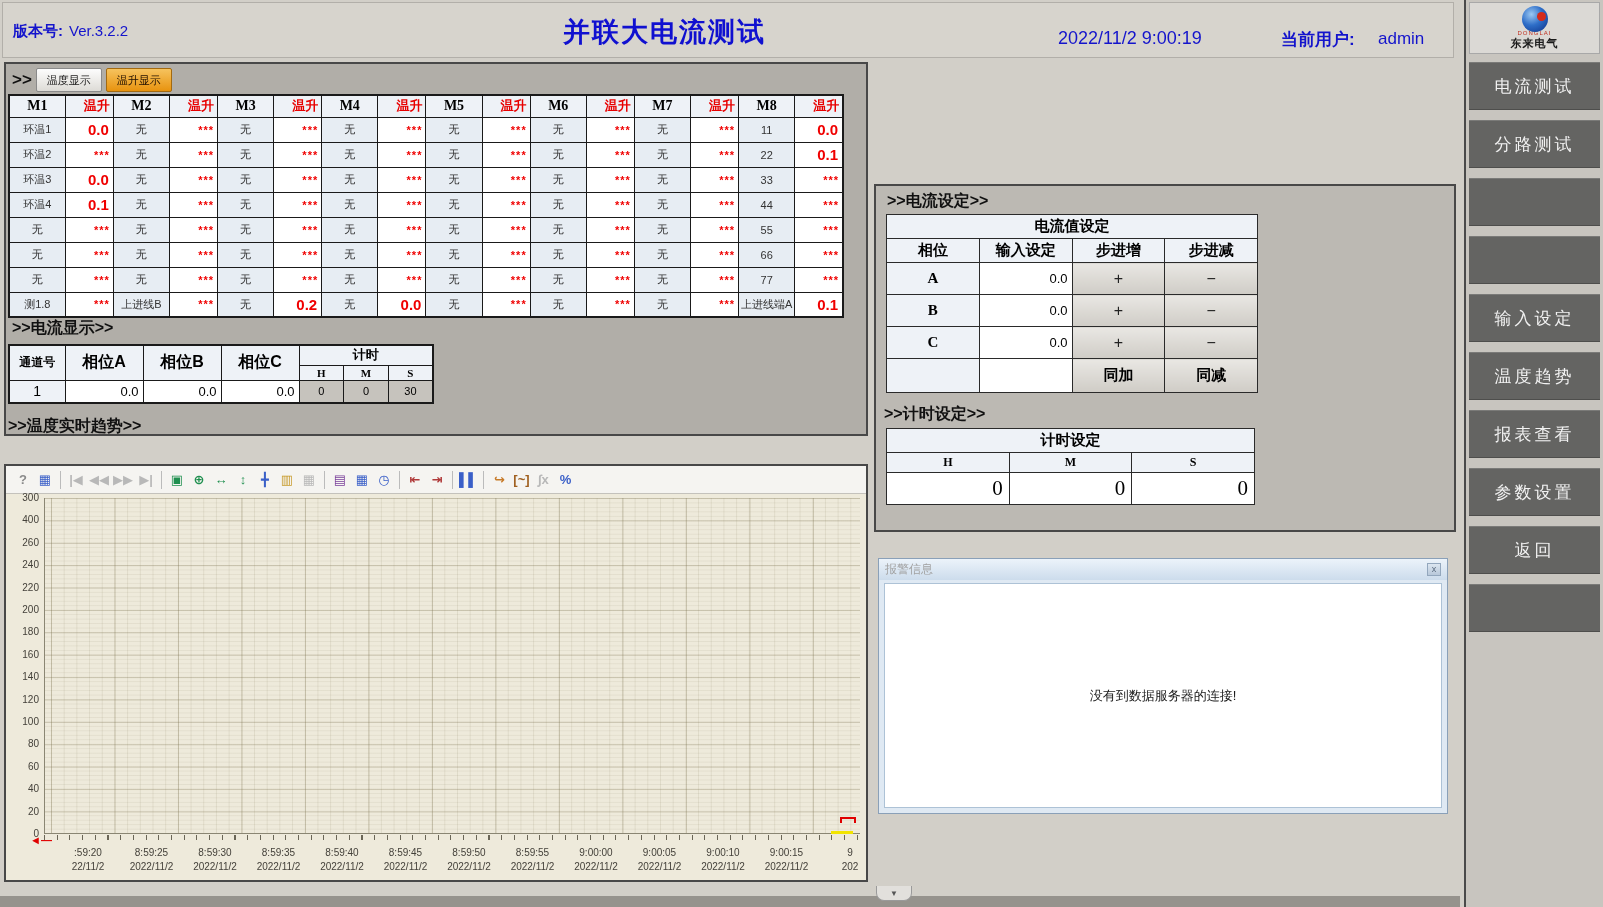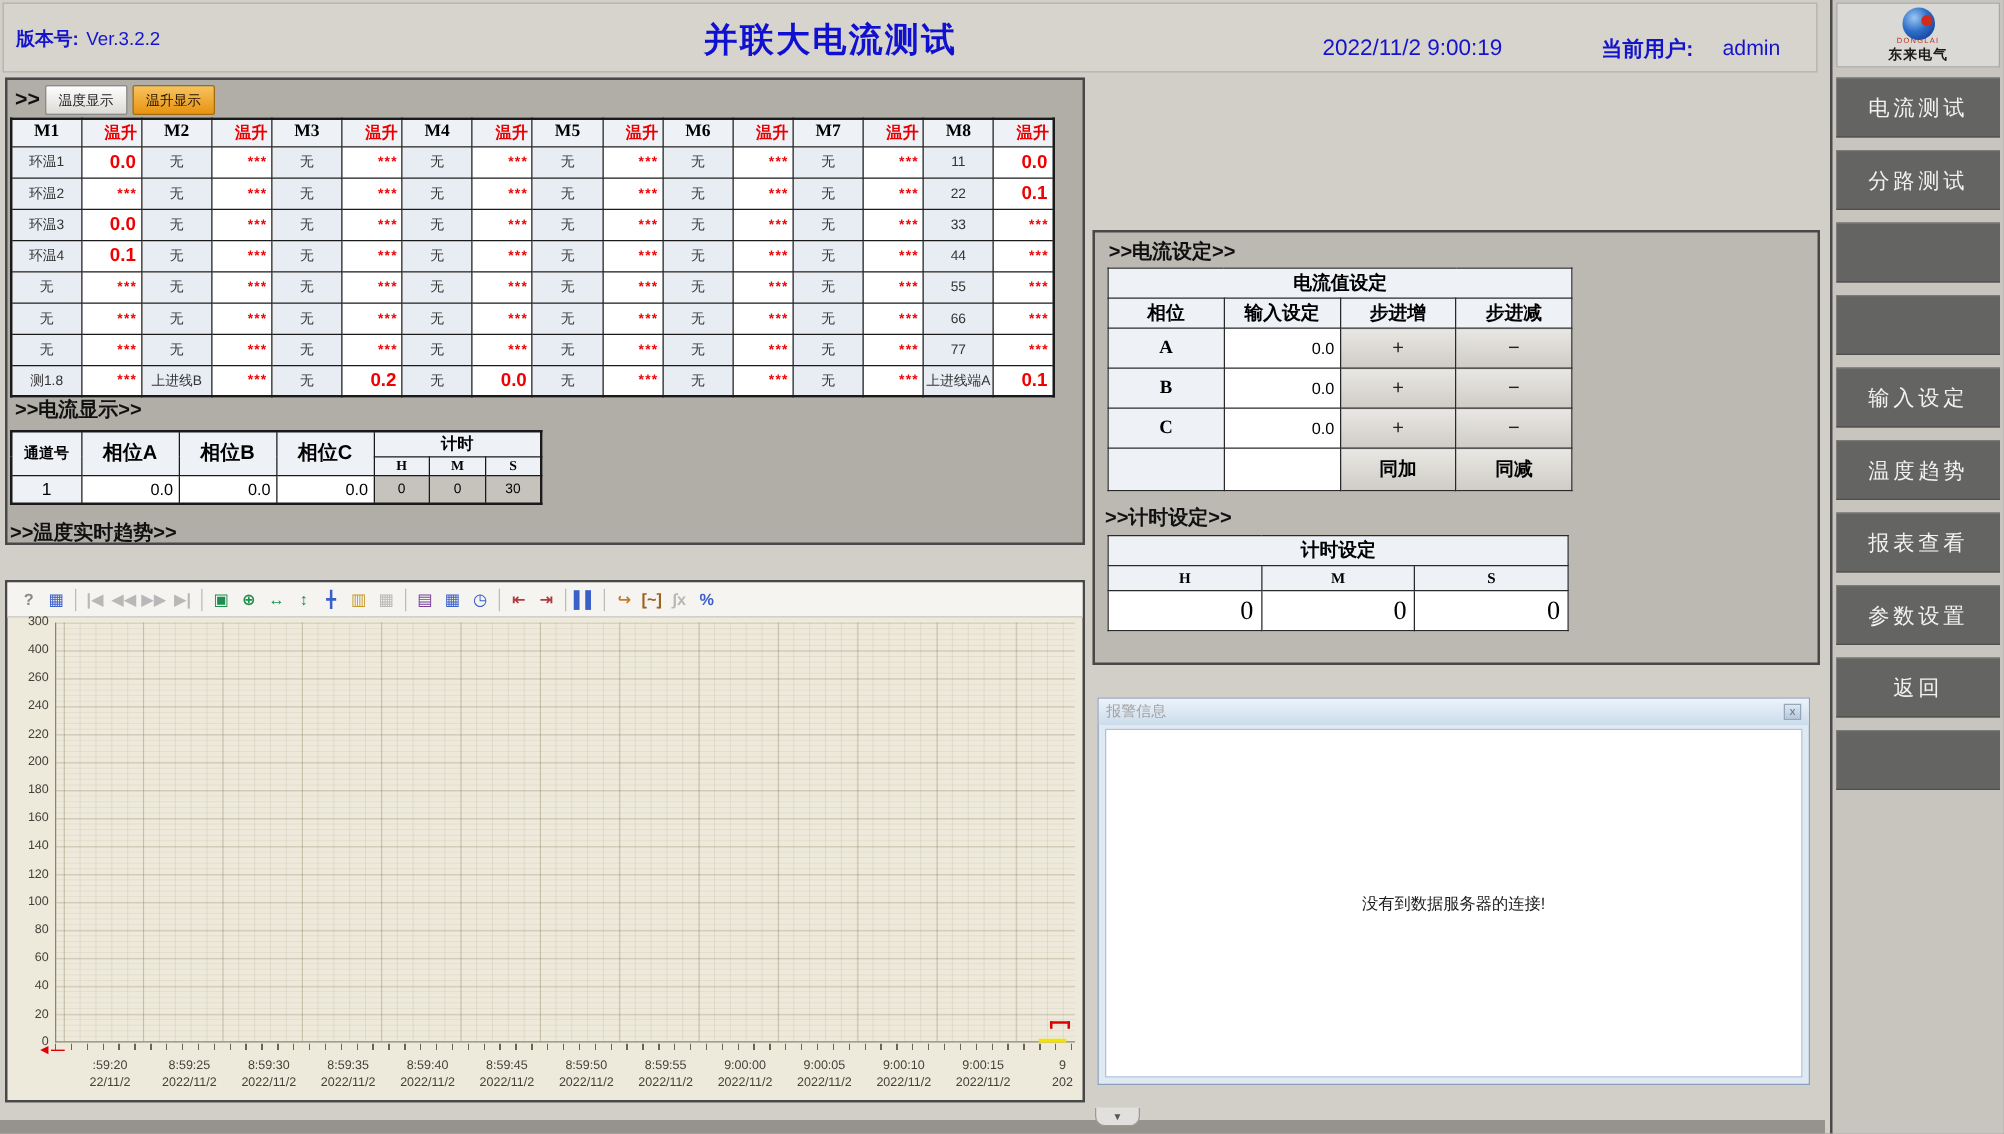--- a/index.html
+++ b/index.html
@@ -97,21 +97,21 @@
 .modebtn{position:absolute;width:66px;height:54px;border:1px solid #7a7a7a;border-radius:3px;display:flex;align-items:center;justify-content:center;font-size:22px;font-weight:bold;color:#0a1a2a;cursor:default;}
 .timerlab{position:absolute;left:8px;top:218px;}
 table.kt{position:absolute;left:10px;top:242px;border-collapse:collapse;table-layout:fixed;background:#fff;border:1px solid #2a2a2a;}
 table.kt th,table.kt td{border:1px solid #2a2a2a;}
 table.kt th{background:#eef2f7;}
 th.kt-title{font-size:15px;height:24px;}
 th.kt-hms{width:123px;height:20px;font-size:12px;font-family:"Liberation Serif","DejaVu Serif",serif;}
 td.kt-val{height:32px;background:#fff;text-align:right;padding-right:6px;font-size:21px;font-family:"Liberation Serif","DejaVu Serif",serif;}
 
 
-.alarm{position:absolute;left:878px;top:558px;width:570px;height:310px;border:1px solid #8aa0b8;background:#dfe9f3;padding-left:20px;}
+.alarm{position:absolute;left:878px;top:558px;width:570px;height:256px;border:1px solid #8aa0b8;background:#dfe9f3;padding-left:20px;}
 .alarm .tbarhd{position:absolute;left:0;top:0;right:0;height:21px;background:linear-gradient(#ecf3fa,#ccdcec);display:flex;align-items:center;padding:0 6px;}
 .alarm .ttl{font-size:12px;color:#a2a2a2;flex:1;}
 .alarm .cls{width:14px;height:13px;background:linear-gradient(#dce6f0,#b8c8da);border:1px solid #93a7bd;font-size:9px;color:#5a6a7e;display:flex;align-items:center;justify-content:center;line-height:1;}
 .alarm .cont{position:absolute;left:5px;top:24px;right:5px;bottom:5px;background:#fff;border:1px solid #adc2d6;}
 .alarm .msg{position:absolute;left:0;right:0;top:50%;transform:translateY(-50%);text-align:center;font-size:13px;color:#1a1a1a;}
 
 
 .sidebar{position:absolute;left:1464px;top:0;width:139px;height:907px;background:#c8c5bf;border-left:2px solid #4a4a4a;}
 .logo{position:absolute;left:3px;top:2px;right:3px;height:52px;background:#dbd9d5;border:1px solid #a8a8a8;display:flex;flex-direction:column;align-items:center;justify-content:center;}
 .logoball{width:26px;height:26px;border-radius:50%;background:radial-gradient(circle at 36% 32%,#9cc8f2 0%,#2e6ec8 45%,#0a2f86 100%);position:relative;}

